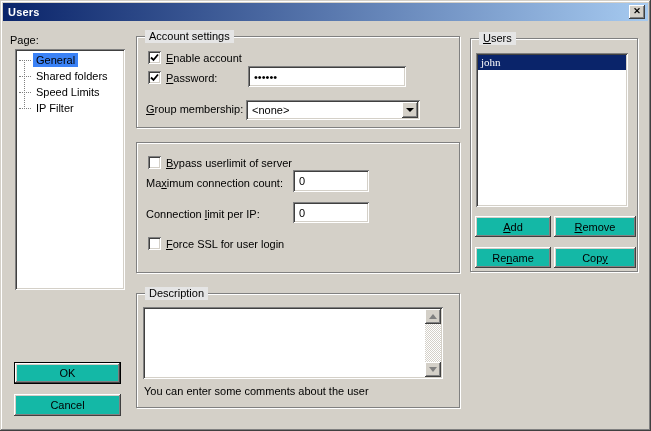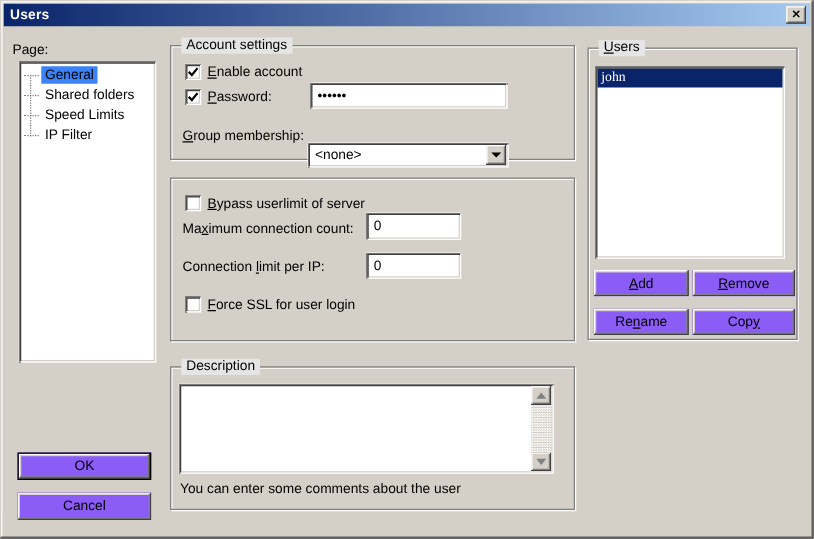--- a/index.html
+++ b/index.html
@@ -46,21 +46,21 @@
     position: absolute; border: 1px solid #808080;
     box-shadow: inset 1px 1px 0 #ffffff, 1px 1px 0 #ffffff;
   }
   .groupbox .legend {
     position: absolute; top: -7px; left: 8px; background: #e5e5e5;
     padding: 0 4px; line-height: 13px; white-space: nowrap;
   }
 
   .btn {
     position: absolute; display: flex; align-items: center; justify-content: center;
-    background: #8b5cf6; cursor: default; white-space: nowrap;
+    background: #14b8a6; cursor: default; white-space: nowrap;
     box-shadow: inset -1px -1px 0 #404040, inset 1px 1px 0 #ffffff,
                 inset -2px -2px 0 #808080, inset 2px 2px 0 #d4d0c8;
   }
   .btn-default { border: 1px solid #000; }
 
   .cb { position: absolute; width: 13px; height: 13px; }
   .cb svg { position: absolute; left: 2px; top: 2px; }
 
   .tfield {
     position: absolute; border: 0; outline: none;
@@ -148,21 +148,21 @@
 
   <div class="cb sunken" style="left:148px;top:71px">
     <svg width="9" height="9" viewBox="0 0 9 9">
         <path d="M1 4.5 L3.5 7 L8 1.5" stroke="#000" stroke-width="1.8" fill="none"></path>
       </svg>
   </div>
   <span class="label" style="left:166px;top:72px"><span></span><u>P</u><span>assword:</span></span>
   <input class="tfield" style="left: 248px; top: 66px; width: 158px; height: 21px;" value="••••••">
 
   <span class="label" style="left:146px;top:103px"><span></span><u>G</u><span>roup membership:</span></span>
-  <div class="combo sunken" style="left:246px;top:114px;width:161px;height:20px">
+  <div class="combo sunken" style="left:246px;top:100px;width:174px;height:20px">
     <span class="combo-value">&lt;none&gt;</span>
     <div class="combo-btn raised">
       <div class="arrow-down"></div>
     </div>
   </div>
 
   <div class="groupbox" style="left:136px;top:142px;width:324px;height:131px"></div>
   <div class="cb sunken" style="left:148px;top:156px"></div>
   <span class="label" style="left:166px;top:157px"><span></span><u>B</u><span>ypass userlimit of server</span></span>
 

